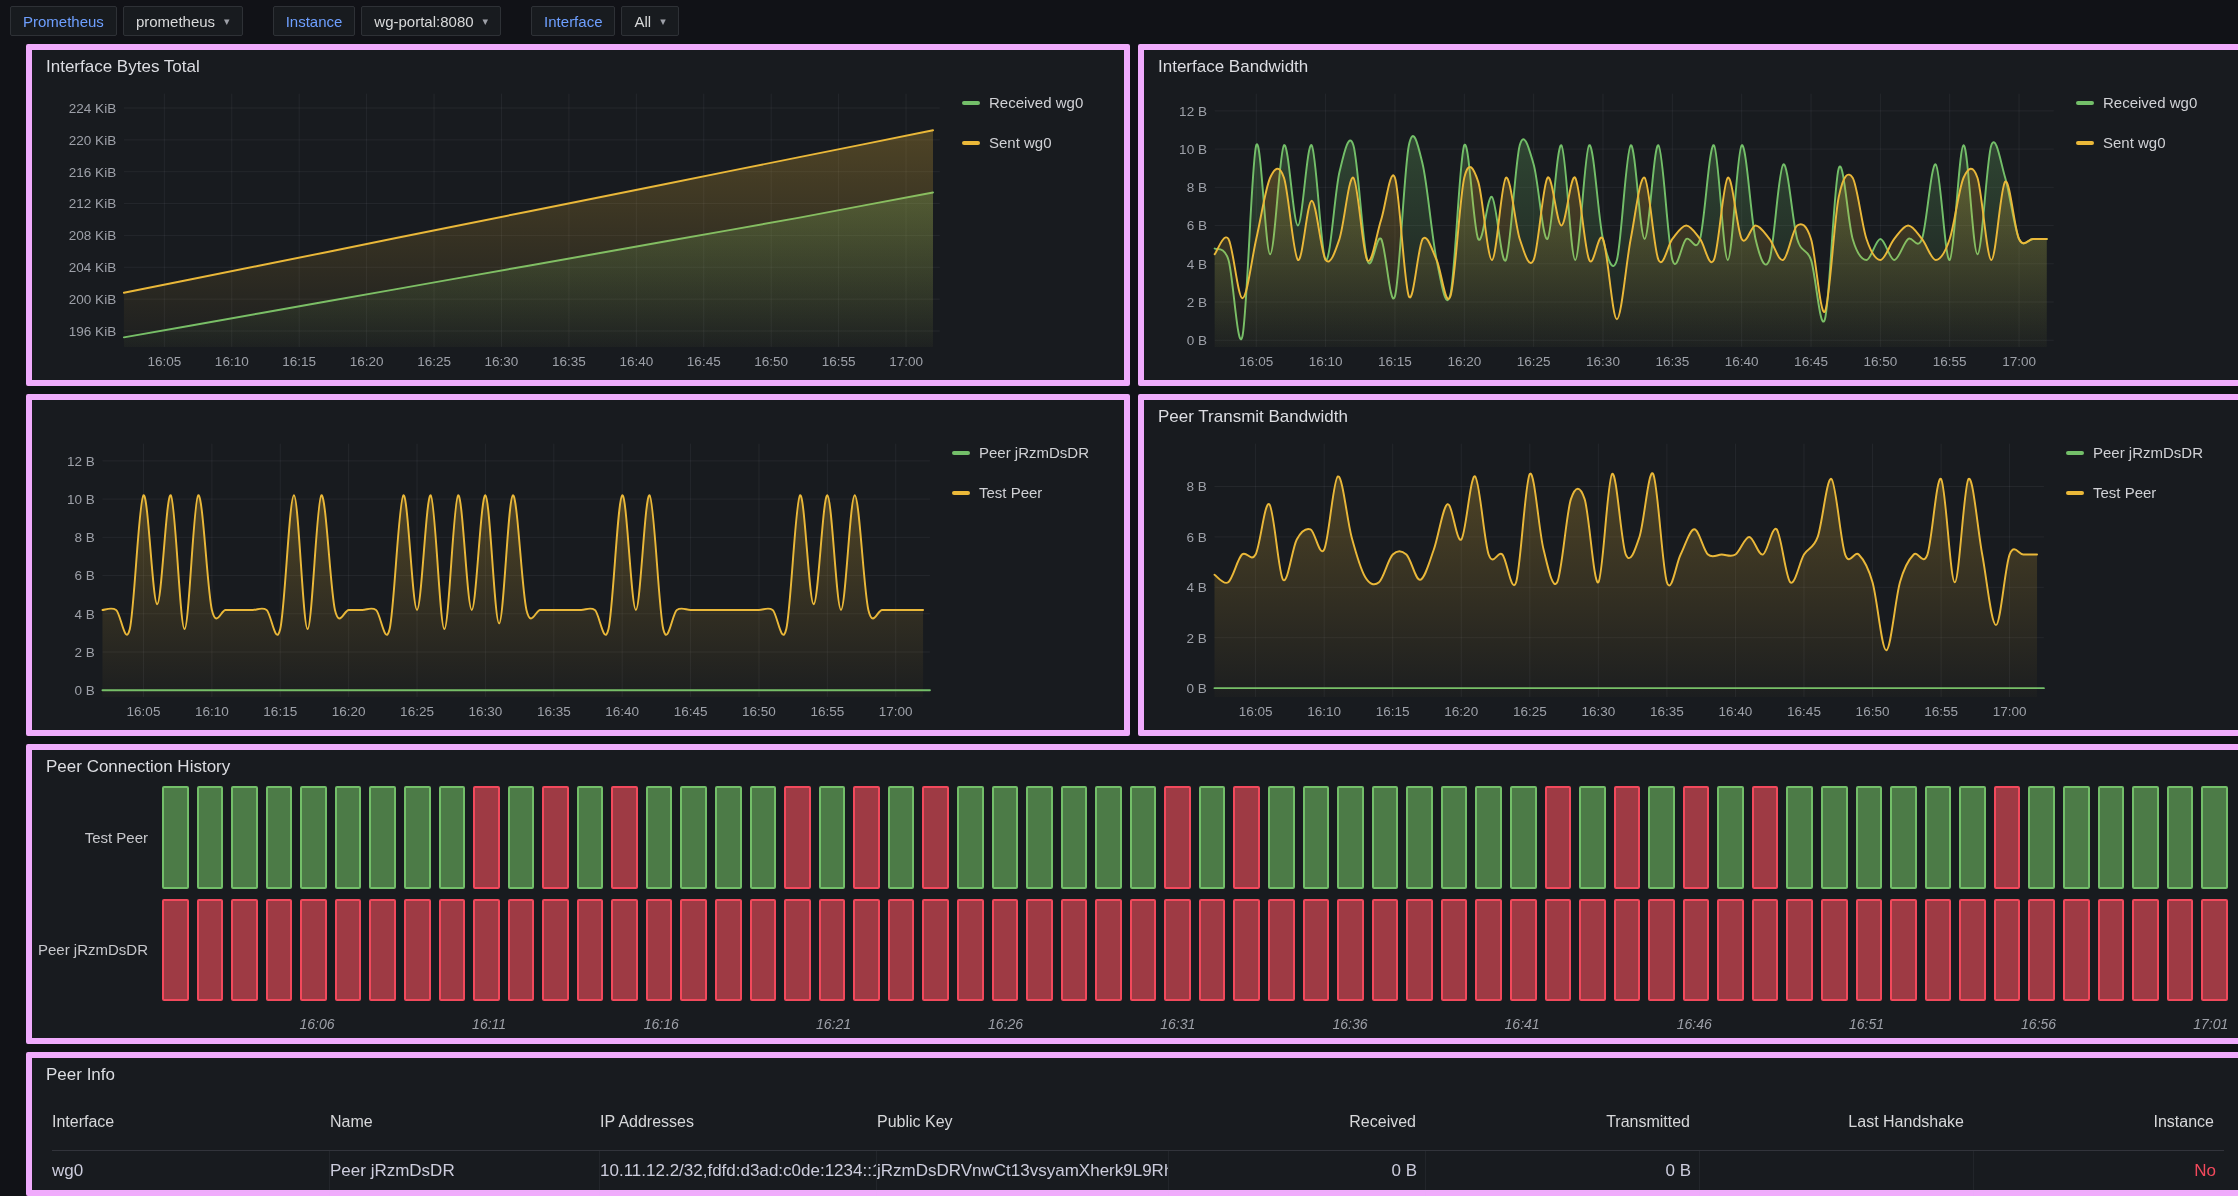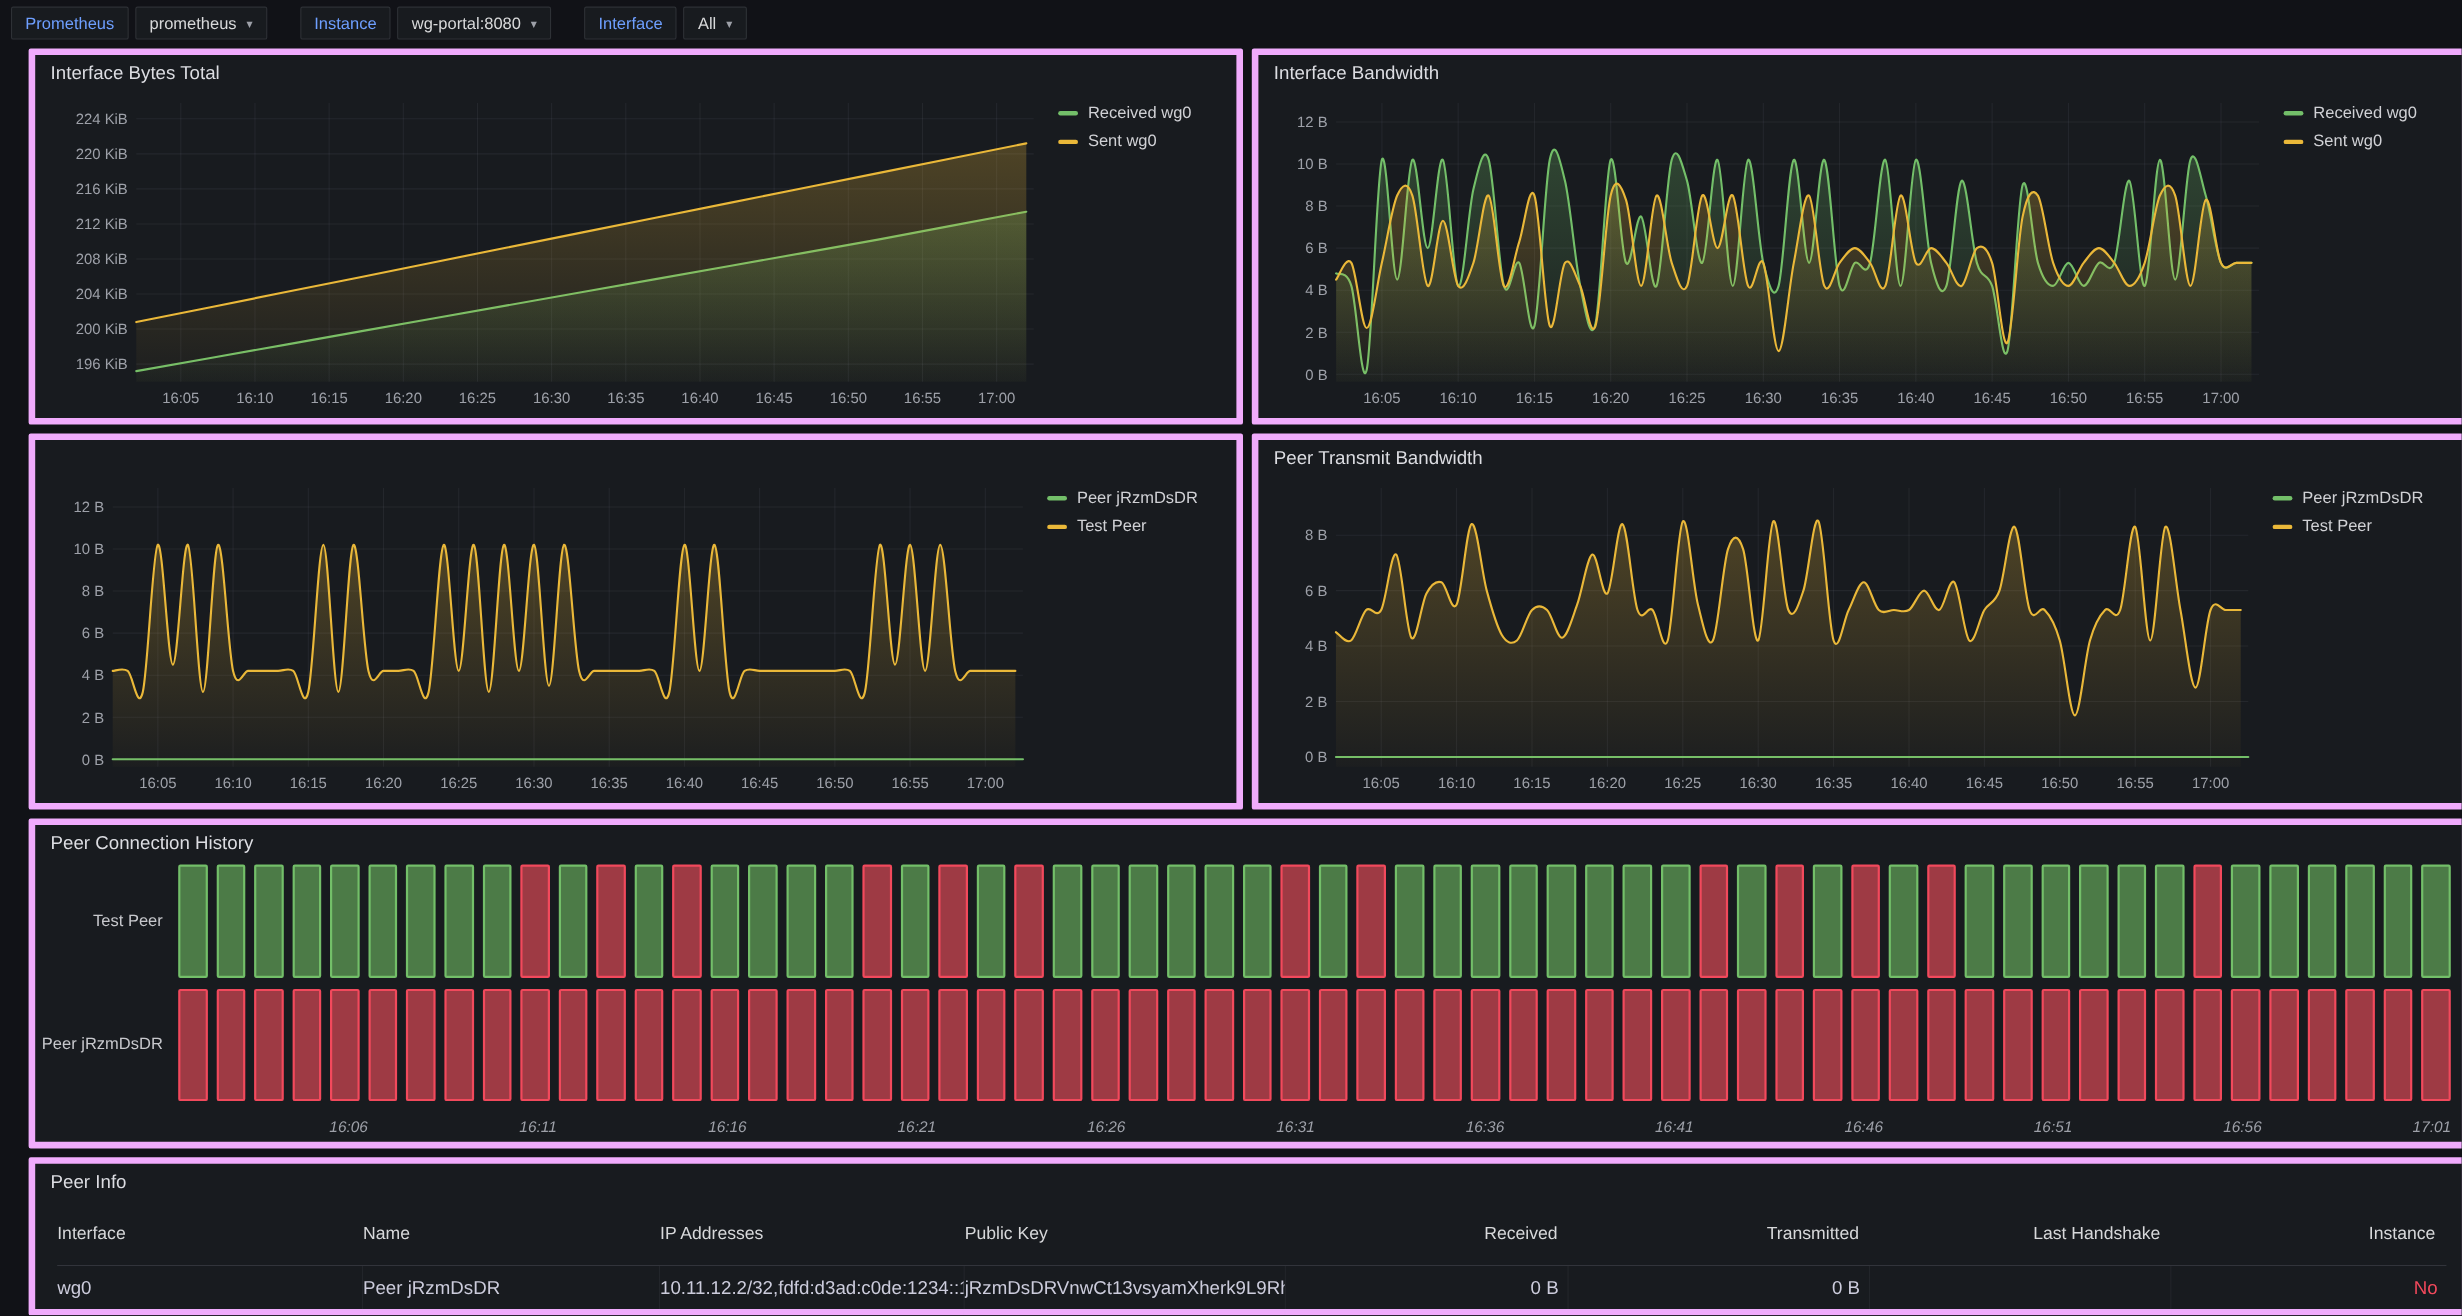--- a/index.html
+++ b/index.html
@@ -16,21 +16,21 @@
   .pair-gap{width:18px;}
 
   
   .panel{position:absolute;background:#181b1f;border:6px solid #f0abfc;border-radius:2px;box-sizing:border-box;margin-left:16px;}
   .panel-title{position:absolute;left:0;top:0;right:0;height:34px;display:flex;align-items:center;
                padding-left:14px;font-size:17px;font-weight:500;color:#dcdde2;cursor:pointer;}
   .chart-body{position:absolute;left:6px;right:6px;top:34px;bottom:6px;display:flex;}
   .plot{flex:1;position:relative;}
   .plot svg{position:absolute;left:0;top:0;width:100%;height:100%;}
   svg text{font-family:"Liberation Sans",sans-serif;}
-  .legend{display:flex;flex-direction:column;gap:9px;padding:10px 6px 0 4px;}
+  .legend{display:flex;flex-direction:column;gap:23px;padding:10px 6px 0 4px;}
   .legend-item{display:flex;align-items:center;gap:9px;font-size:15px;color:#d0d1d5;cursor:pointer;white-space:nowrap;}
   .legend-swatch{width:18px;height:4px;border-radius:2px;flex:0 0 auto;}
 
   
   .hist-body{position:absolute;left:6px;right:10px;top:36px;bottom:6px;display:flex;flex-direction:column;}
   .hist-row{display:flex;align-items:stretch;height:118px;margin-bottom:10px;}
   .hist-label{width:124px;display:flex;align-items:center;justify-content:flex-end;padding-right:14px;
               font-size:15px;color:#c7c8cc;box-sizing:border-box;}
   .hist-bars{flex:1;display:flex;gap:8px;}
   .hist-bar{flex:1;border-radius:2px;box-sizing:border-box;}

